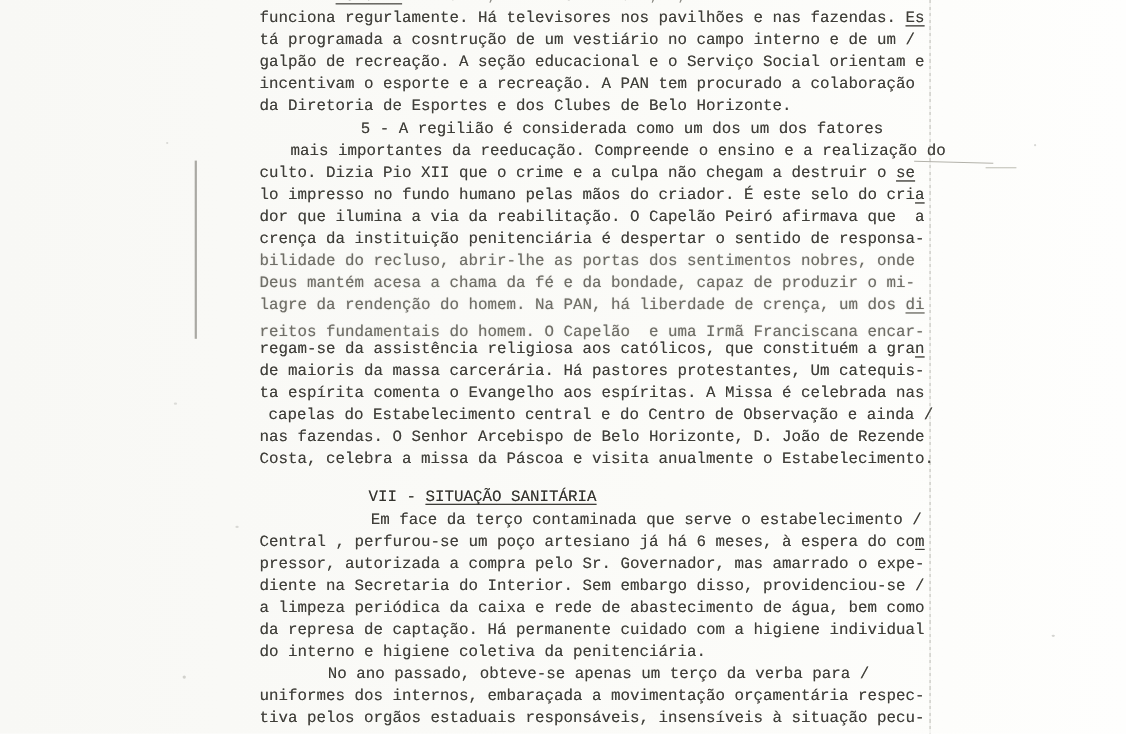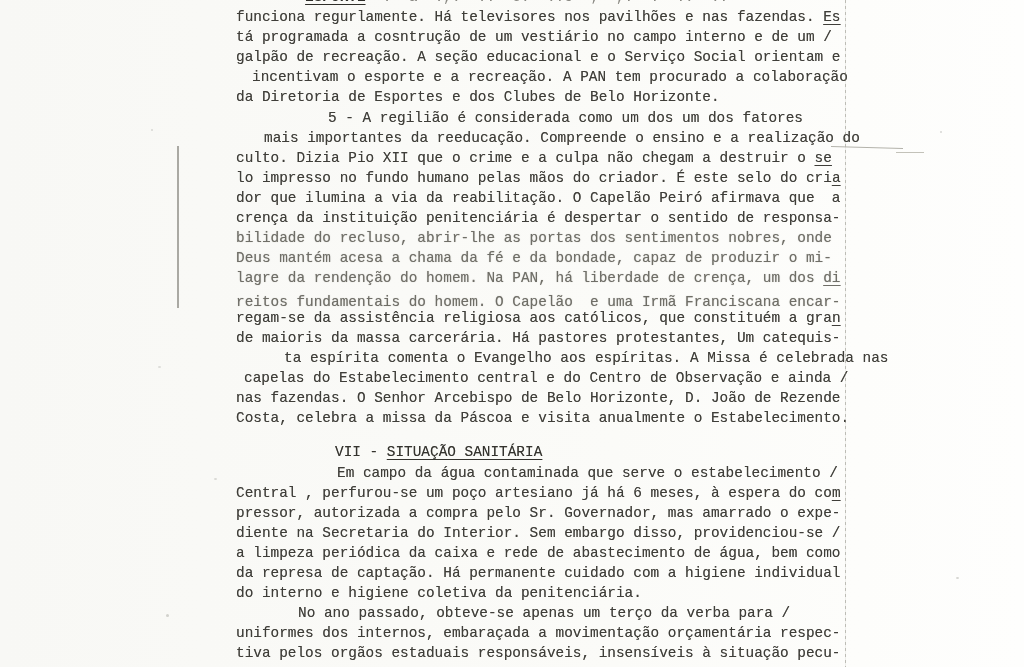--- a/index.html
+++ b/index.html
@@ -33,40 +33,40 @@
 </style>
 </head>
 <body>
 
 <div id="page">
   <div id="lines-root">
       <div class="line fragment" style="left: 236px; top: -13px;"><span>        </span><span class="u b">ESPORTE</span><span>  .  a  .,:  ..  e.  ..c  ;  ,.  .  ..  :.</span></div>
       <div class="line" style="left: 236px; top: 7px;"><span>funciona regurlamente. Há televisores nos pavilhões e nas fazendas. </span><span class="u">Es</span></div>
       <div class="line" style="left: 236px; top: 27px;"><span>tá programada a cosntrução de um vestiário no campo interno e de um /</span></div>
       <div class="line" style="left: 236px; top: 47px;"><span>galpão de recreação. A seção educacional e o Serviço Social orientam e</span></div>
-      <div class="line" style="left: 236px; top: 67px; margin-left: 16px;"><span>incentivam o esporte e a recreação. A PAN tem procurado a colaboração</span></div>
+      <div class="line" style="left: 236px; top: 67px;"><span>incentivam o esporte e a recreação. A PAN tem procurado a colaboração</span></div>
       <div class="line" style="left: 236px; top: 87px;"><span>da Diretoria de Esportes e dos Clubes de Belo Horizonte.</span></div>
       <div class="line" style="left: 328px; top: 108px;"><span>5 - A regilião é considerada como um dos um dos fatores</span></div>
       <div class="line" style="left: 236px; top: 128px; padding-left: 28px;"><span>mais importantes da reeducação. Compreende o ensino e a realização do</span></div>
       <div class="line" style="left: 236px; top: 148px;"><span>culto. Dizia Pio XII que o crime e a culpa não chegam a destruir o </span><span class="u">se</span></div>
       <div class="line" style="left: 236px; top: 168px;"><span>lo impresso no fundo humano pelas mãos do criador. É este selo do cri</span><span class="u">a</span></div>
       <div class="line" style="left: 236px; top: 188px;"><span>dor que ilumina a via da reabilitação. O Capelão Peiró afirmava que  a</span></div>
       <div class="line" style="left: 236px; top: 208px;"><span>crença da instituição penitenciária é despertar o sentido de responsa-</span></div>
       <div class="line faded" style="left: 236px; top: 228px;"><span>bilidade do recluso, abrir-lhe as portas dos sentimentos nobres, onde</span></div>
       <div class="line faded" style="left: 236px; top: 248px;"><span>Deus mantém acesa a chama da fé e da bondade, capaz de produzir o mi-</span></div>
       <div class="line faded" style="left: 236px; top: 268px;"><span>lagre da rendenção do homem. Na PAN, há liberdade de crença, um dos </span><span class="u">di</span></div>
       <div class="line faded" style="left: 236px; top: 292px;"><span>reitos fundamentais do homem. O Capelão  e uma Irmã Franciscana encar-</span></div>
       <div class="line" style="left: 236px; top: 308px;"><span>regam-se da assistência religiosa aos católicos, que constituém a gra</span><span class="u">n</span></div>
       <div class="line" style="left: 236px; top: 328px; text-align: center;"><span>de maioris da massa carcerária. Há pastores protestantes, Um catequis-</span></div>
-      <div class="line" style="left: 236px; top: 348px; margin-left: 48px;"><span>ta espírita comenta o Evangelho aos espíritas. A Missa é celebrada nas</span></div>
+      <div class="line" style="left: 236px; top: 348px;"><span>ta espírita comenta o Evangelho aos espíritas. A Missa é celebrada nas</span></div>
       <div class="line" style="left: 244px; top: 368px; text-align: center;"><span>capelas do Estabelecimento central e do Centro de Observação e ainda /</span></div>
       <div class="line" style="left: 236px; top: 388px;"><span>nas fazendas. O Senhor Arcebispo de Belo Horizonte, D. João de Rezende</span></div>
       <div class="line" style="left: 236px; top: 408px;"><span>Costa, celebra a missa da Páscoa e visita anualmente o Estabelecimento.</span></div>
       <div class="line heading" style="left: 335px; top: 442px;"><span>VII - </span><span class="u">SITUAÇÃO SANITÁRIA</span></div>
-      <div class="line" style="left: 337px; top: 463px;"><span>Em campo da água contaminada que serve o estabelecimento /</span></div>
+      <div class="line" style="left: 337px; top: 463px;"><span>Em face da terço contaminada que serve o estabelecimento /</span></div>
       <div class="line" style="left: 236px; top: 483px;"><span>Central , perfurou-se um poço artesiano já há 6 meses, à espera do co</span><span class="u">m</span></div>
       <div class="line" style="left: 236px; top: 503px;"><span>pressor, autorizada a compra pelo Sr. Governador, mas amarrado o expe-</span></div>
       <div class="line" style="left: 236px; top: 523px;"><span>diente na Secretaria do Interior. Sem embargo disso, providenciou-se /</span></div>
       <div class="line" style="left: 236px; top: 543px;"><span>a limpeza periódica da caixa e rede de abastecimento de água, bem como</span></div>
       <div class="line" style="left: 236px; top: 563px;"><span>da represa de captação. Há permanente cuidado com a higiene individual</span></div>
       <div class="line" style="left: 236px; top: 583px;"><span>do interno e higiene coletiva da penitenciária.</span></div>
       <div class="line" style="left: 298px; top: 603px;"><span>No ano passado, obteve-se apenas um terço da verba para /</span></div>
       <div class="line" style="left: 236px; top: 623px;"><span>uniformes dos internos, embaraçada a movimentação orçamentária respec-</span></div>
       <div class="line" style="left: 236px; top: 643px;"><span>tiva pelos orgãos estaduais responsáveis, insensíveis à situação pecu-</span></div>
     </div>

